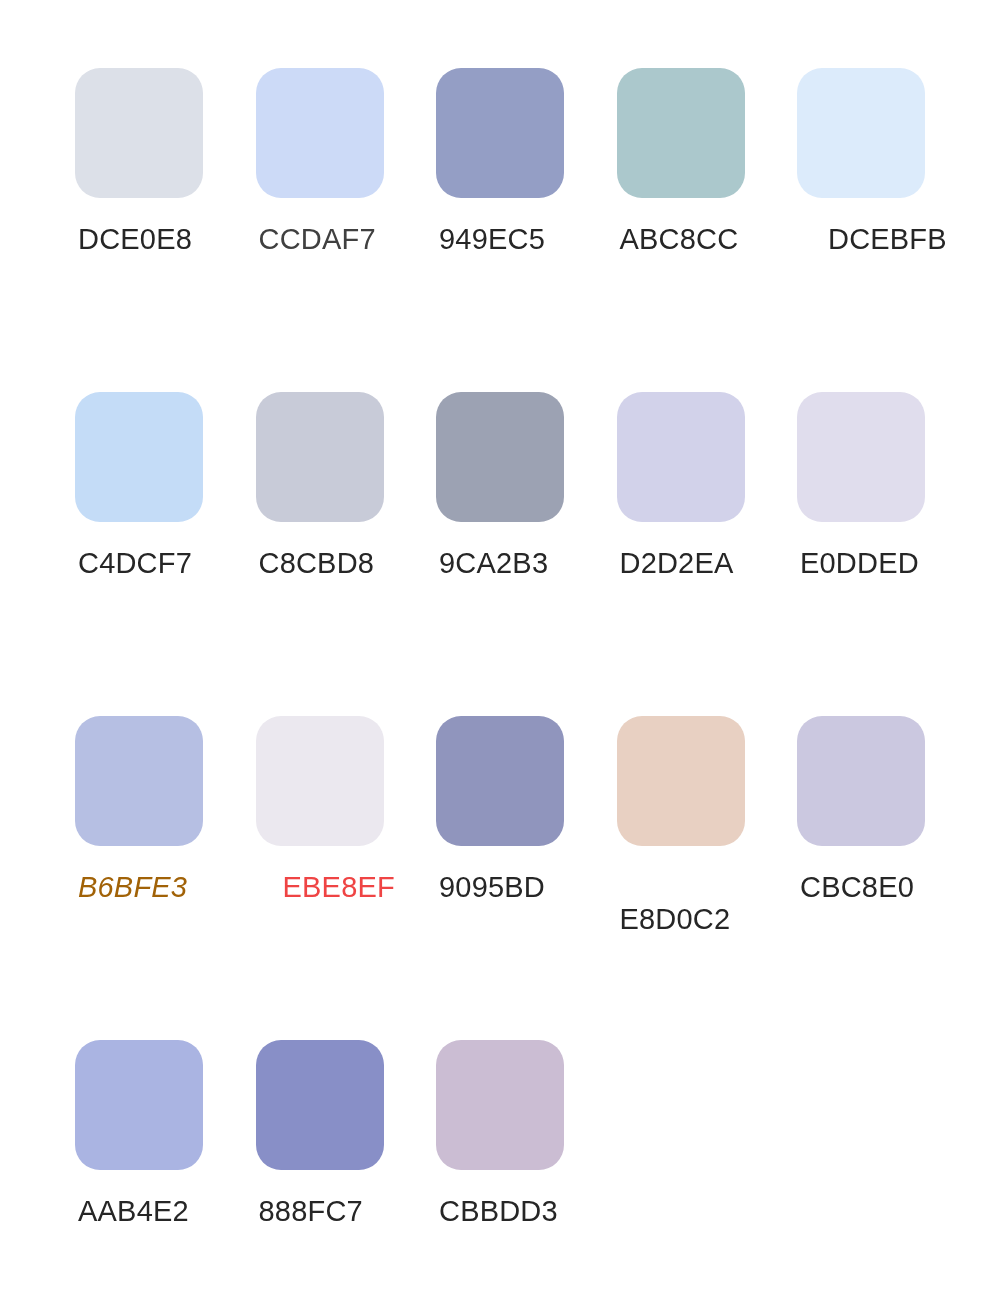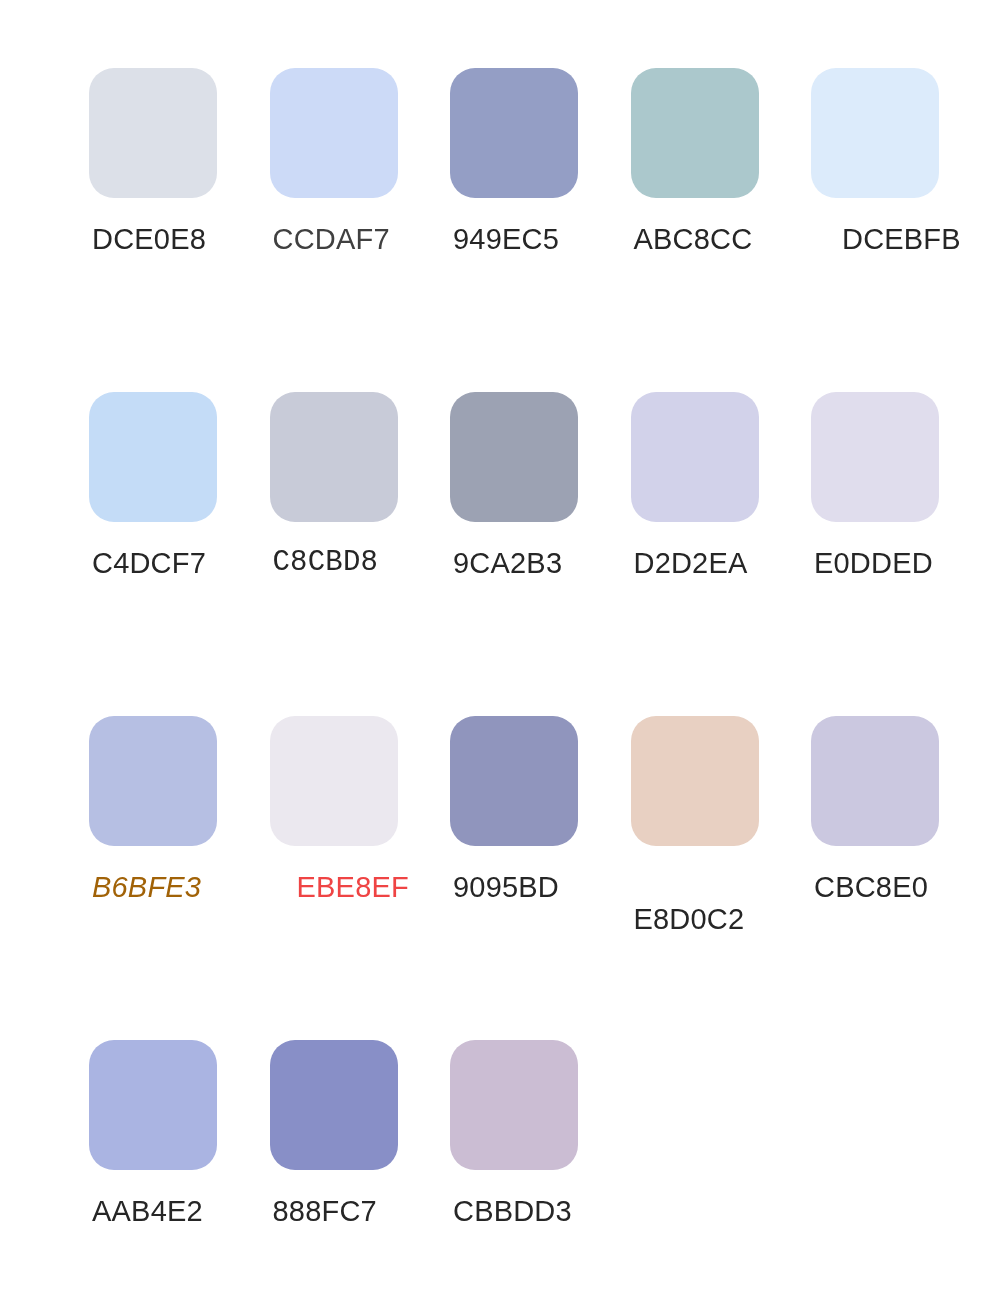--- a/index.html
+++ b/index.html
@@ -17,21 +17,21 @@
 
   #palette-canvas {
     position: relative;
     width: 1000px;
     height: 1289px;
     background: #FFFFFF;
   }
 
   .palette-grid {
     position: absolute;
-    left: 89px;
+    left: 75px;
     top: 68px;
     width: 850px;
     display: grid;
     grid-template-columns: repeat(5, 128px);
     grid-template-rows: repeat(4, 130px);
     column-gap: 52.5px;
     row-gap: 194px;
     text-align: center;
   }
 
@@ -85,21 +85,21 @@
       <div class="swatch-cell">
         <div class="swatch-chip" style="background: rgb(220, 235, 251);"></div>
         <div class="swatch-label" style="color: rgb(38, 38, 38); margin-left: 28px;">DCEBFB</div>
       </div>
       <div class="swatch-cell">
         <div class="swatch-chip" style="background: rgb(196, 220, 247);"></div>
         <div class="swatch-label" style="color: rgb(38, 38, 38);">C4DCF7</div>
       </div>
       <div class="swatch-cell">
         <div class="swatch-chip" style="background: rgb(200, 203, 216);"></div>
-        <div class="swatch-label" style="color: rgb(38, 38, 38); font-family: Liberation Mono, monospace;">C8CBD8</div>
+        <div class="swatch-label" style="color: rgb(38, 38, 38);">C8CBD8</div>
       </div>
       <div class="swatch-cell">
         <div class="swatch-chip" style="background: rgb(156, 162, 179);"></div>
         <div class="swatch-label" style="color: rgb(38, 38, 38);">9CA2B3</div>
       </div>
       <div class="swatch-cell">
         <div class="swatch-chip" style="background: rgb(210, 210, 234);"></div>
         <div class="swatch-label" style="color: rgb(38, 38, 38);">D2D2EA</div>
       </div>
       <div class="swatch-cell">

